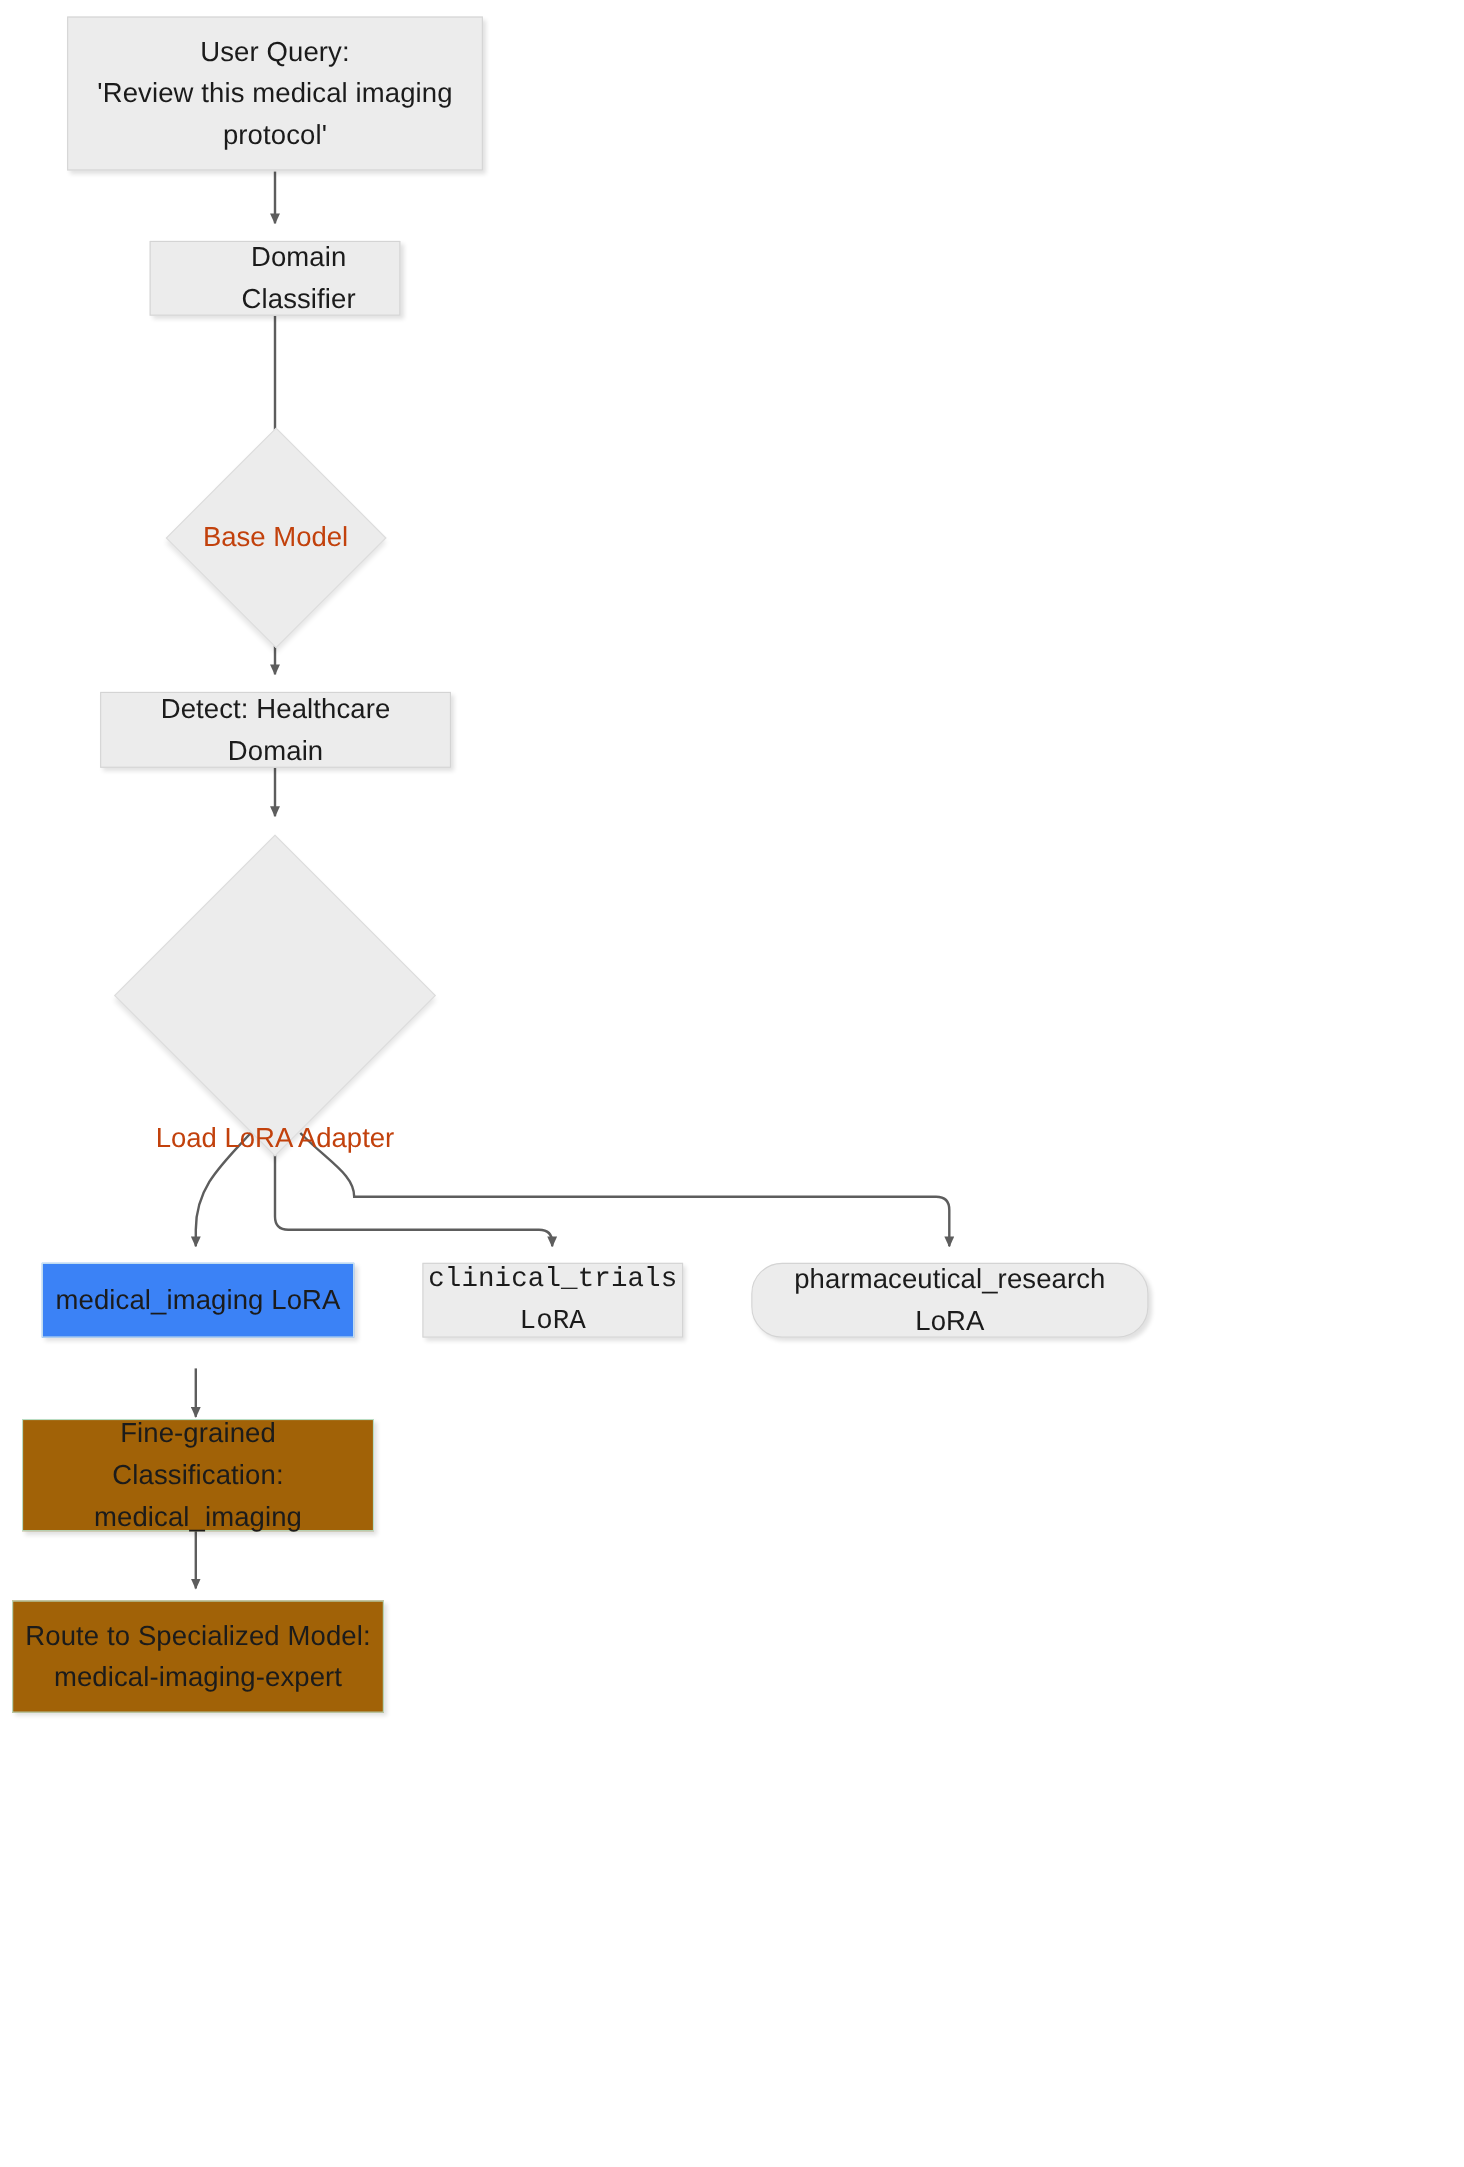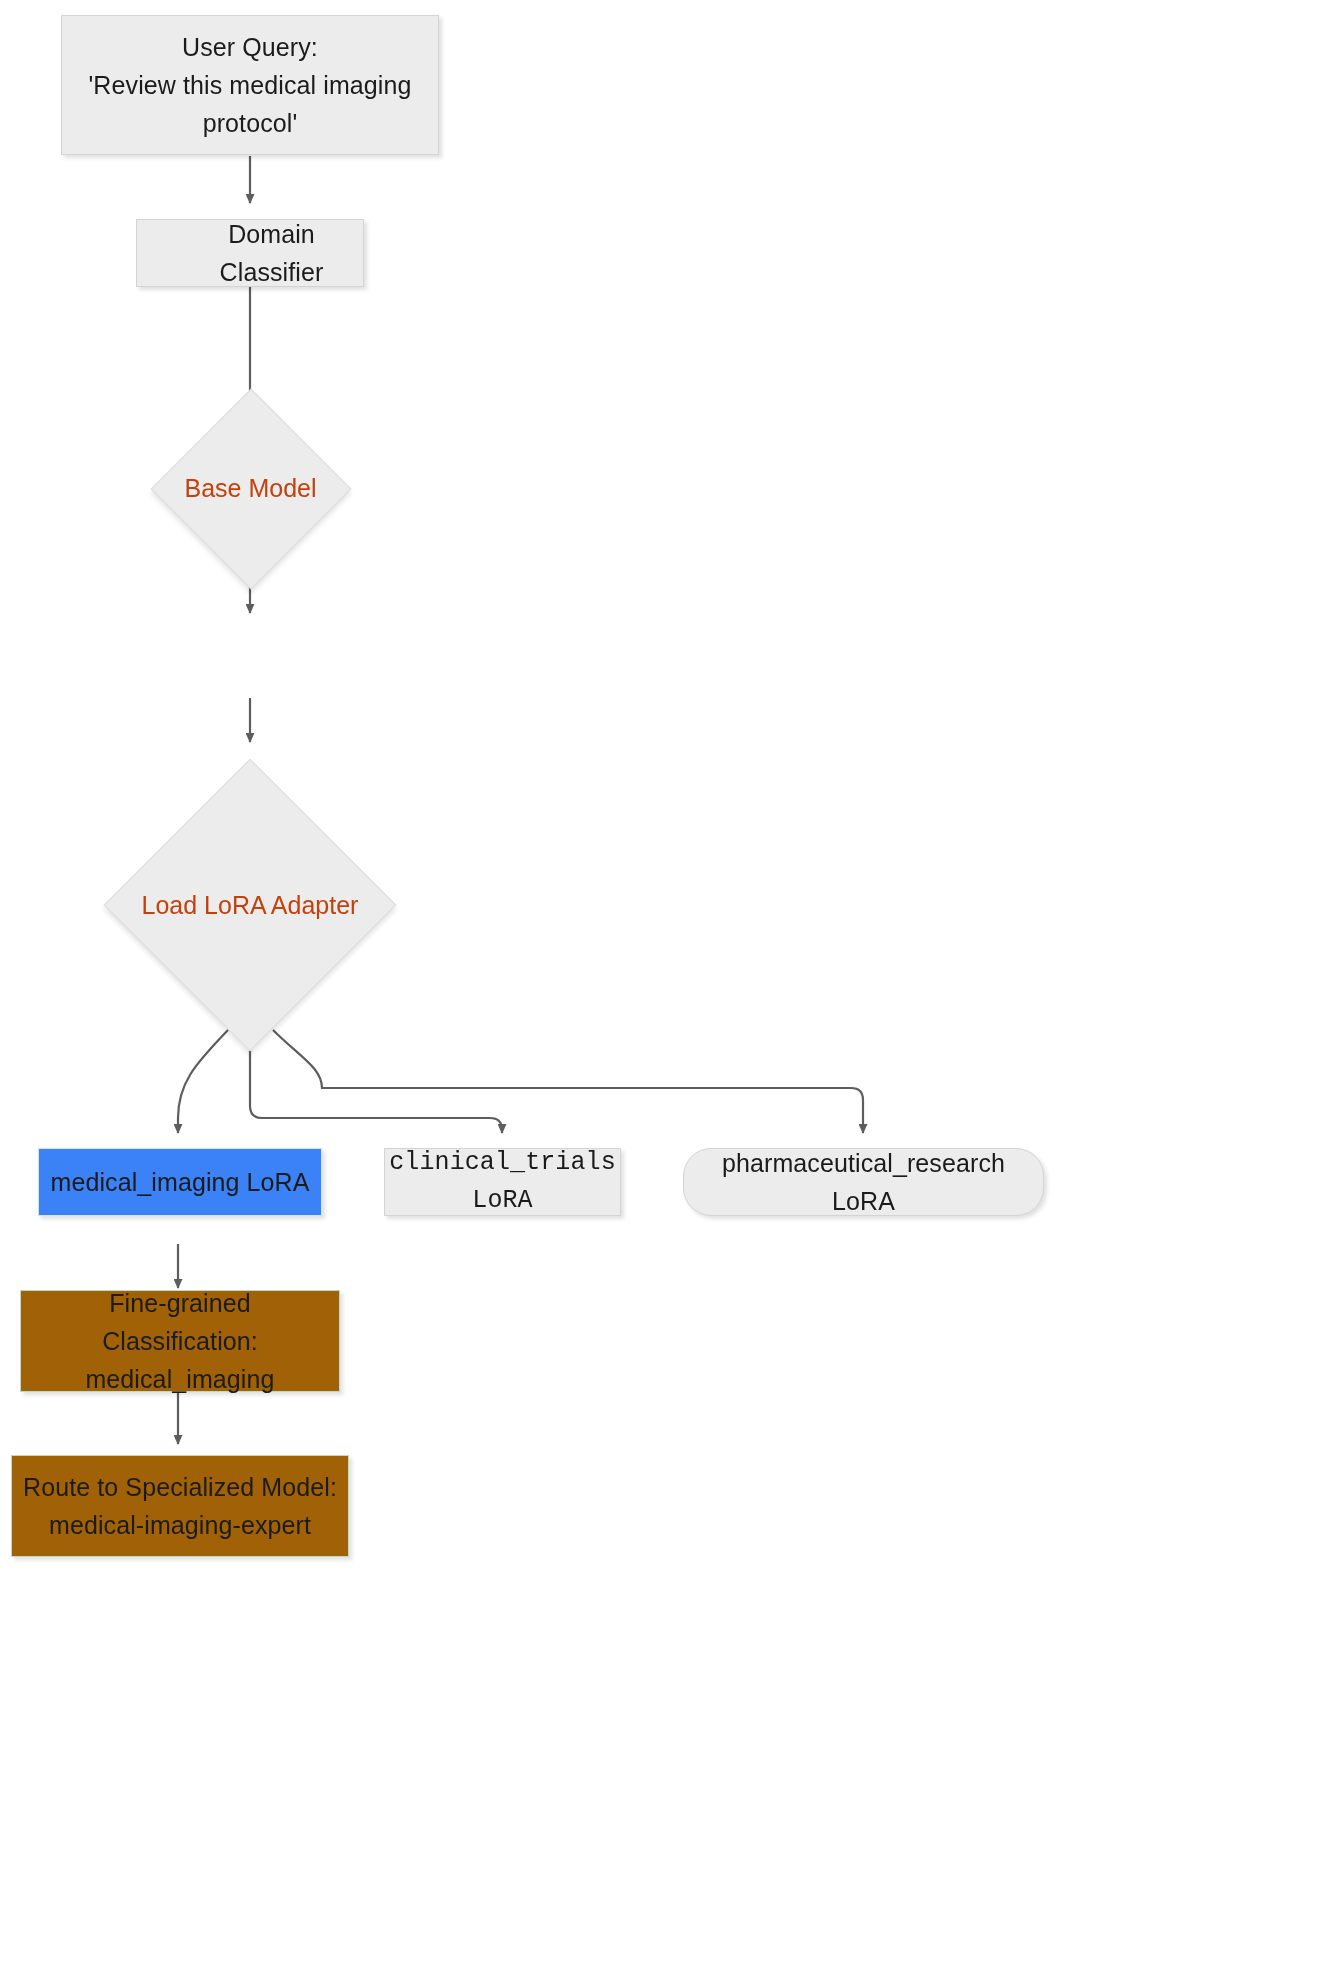--- a/index.html
+++ b/index.html
@@ -121,22 +121,25 @@
 
   <div class="node" style="left:136px; top:219px; width:228px; height:68px;padding-left:43px;">
     <span class="lbl">Domain Classifier</span>
   </div>
 
   <div class="diamond" style="left:145px; top:441px; width:211px; height:95px;">
     <div class="dshape" style="width:140px; height:140px;"></div>
     <div class="dlbl">Base Model</div>
   </div>
 
+  <div class="node" style="left:91px; top:629px; width:319px; height:69px;">
+    <span class="lbl">Detect: Healthcare Domain</span>
+  </div>
 
-  <div class="diamond" style="left:104px; top:760px; width:292px; height:290px;">
+  <div class="diamond" style="left:104px; top:760px; width:292px; height:290px;align-items:flex-end;">
     <div class="dshape" style="width:205px; height:205px;"></div>
     <div class="dlbl">Load LoRA Adapter</div>
   </div>
 
   <div class="node blue" style="left:38px; top:1148px; width:284px; height:68px;">
     <span class="lbl">medical_imaging LoRA</span>
   </div>
 
   <div class="node" style="left:384px; top:1148px; width:237px; height:68px;font-family:Liberation Mono, monospace;">
     <span class="lbl">clinical_trials LoRA</span>

